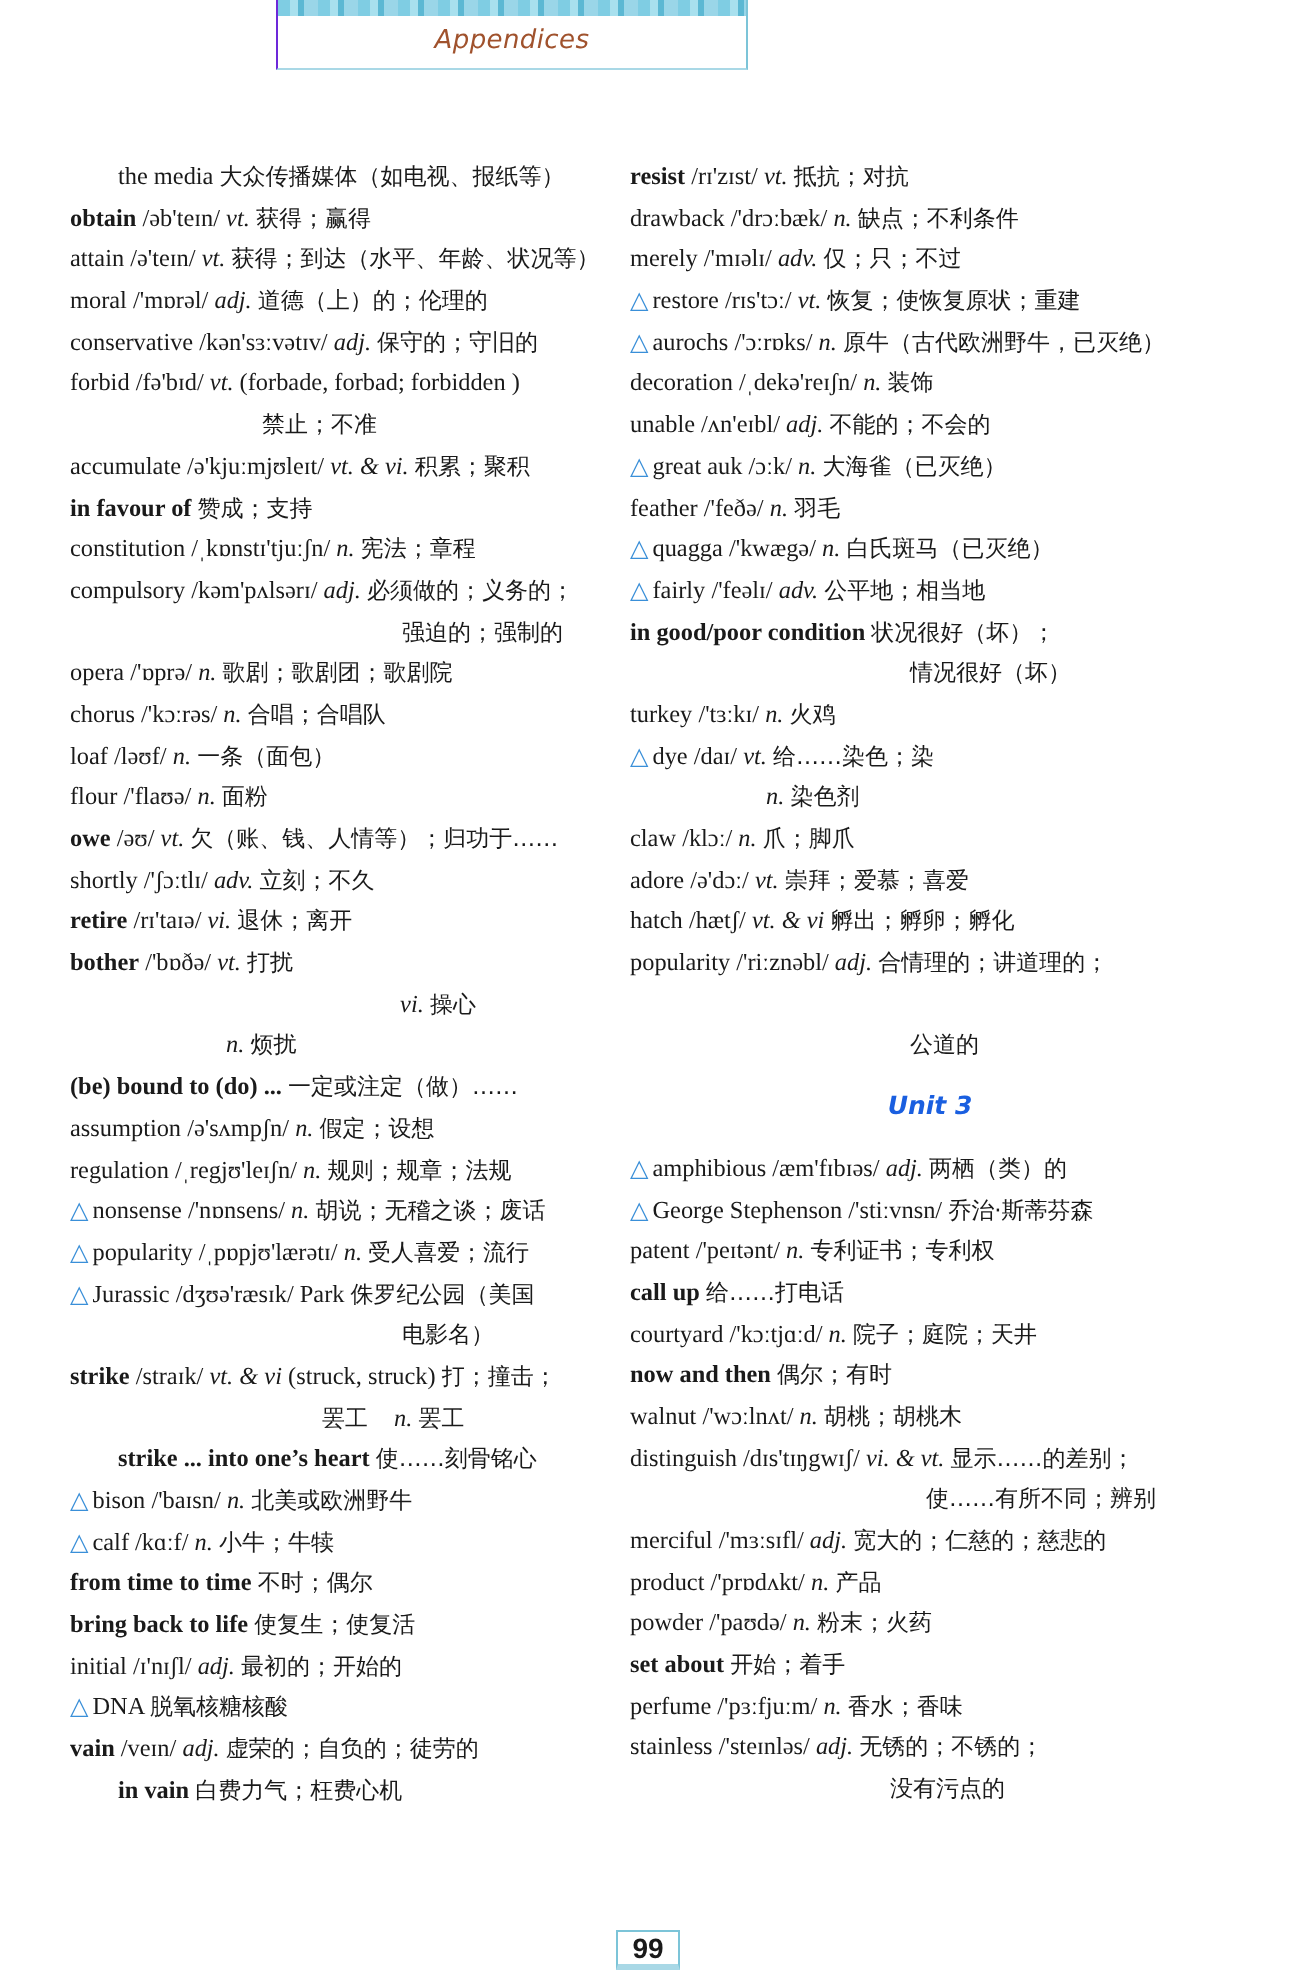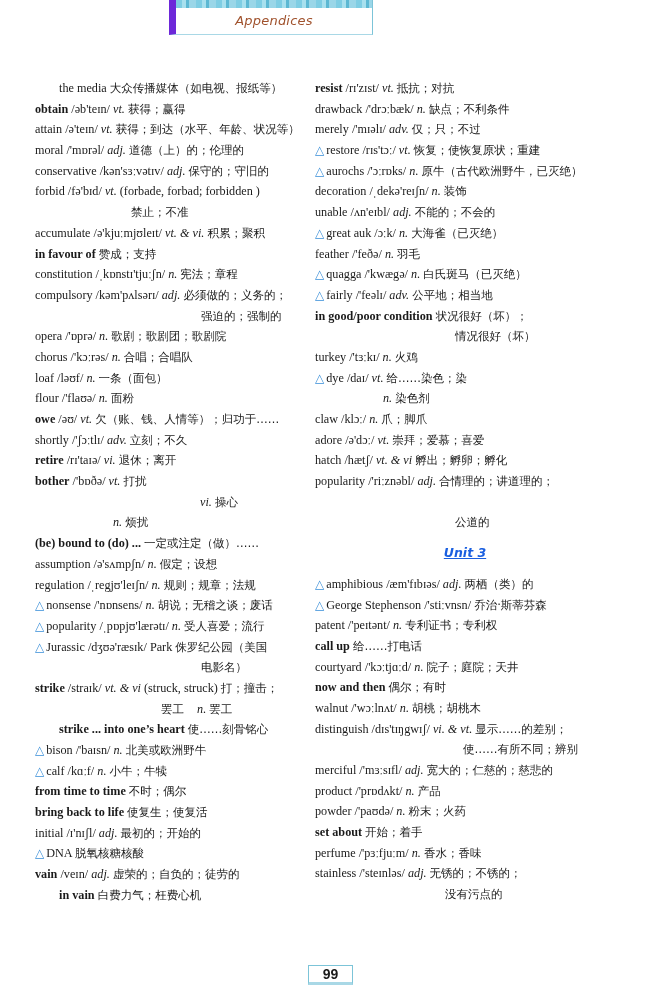--- a/index.html
+++ b/index.html
@@ -1,22 +1,22 @@
 <!DOCTYPE html>
 <html><head>
 <meta charset="utf-8">
 <style>
   html, body { margin: 0; padding: 0; }
   body {
     width: 650px; height: 991px; background: #ffffff; position: relative; overflow: hidden;
     font-family: "Liberation Serif", "DejaVu Serif", serif; color: #1a1a1a;
   }
   .banner {
-    position: absolute; left: 169px; top: 0; width: 204px; height: 35px;
-    border-left: 7px solid #6d28d9; border-right: 1px solid #7cc4d8; border-bottom: 1px solid #a9d8e6;
+    position: absolute; left: 138px; top: 0; width: 236px; height: 35px;
+    border-left: 1px solid #6d28d9; border-right: 1px solid #7cc4d8; border-bottom: 1px solid #a9d8e6;
     box-sizing: border-box; background: #fff;
   }
   .banner-strip {
     height: 8px;
     background: repeating-linear-gradient(90deg, #7fcde3 0 6px, #a8e0ee 6px 10px, #5cb8d3 10px 13px, #9ad6e8 13px 20px);
   }
   .banner-title {
     text-align: center; font-style: italic; font-size: 13px; color: #a0522d;
     font-family: "DejaVu Sans", sans-serif; line-height: 26px; letter-spacing: 0.2px;
   }
@@ -26,24 +26,24 @@
   .line { height: 20.7px; line-height: 20.7px; white-space: nowrap; }
   .hw { }
   .hw.bold { font-weight: bold; }
   .ph { }
   .pos { font-style: italic; }
   .cn { font-family: "DejaVu Sans", sans-serif; font-size: 11.5px; }
   .tri { color: #3a8fd8; font-family: "DejaVu Sans", sans-serif; font-size: 12px; margin-right: 2px; }
   .indent1 { padding-left: 24px; }
   .unit-heading {
     height: 41.4px; line-height: 41.4px; text-align: center; font-weight: bold; font-style: italic;
-    color: #1a5fe0; font-family: "DejaVu Sans", sans-serif; font-size: 12.5px; text-decoration: underline;
+    color: #1a5fe0; font-family: "DejaVu Sans", sans-serif; font-size: 12.5px;
   }
   .page-num {
-    position: absolute; left: 308px; top: 965px; width: 45px; height: 20px;
+    position: absolute; left: 308px; top: 965px; width: 32px; height: 20px;
     border: 1px solid #7cc4d8; border-bottom: 3px solid #a9d8e6; box-sizing: border-box;
     text-align: center; font-family: "Liberation Sans", sans-serif; font-weight: bold; font-size: 14px; line-height: 17px;
     background: #fff;
   }
 </style>
 </head>
 <body>
 
 <div class="banner">
   <div class="banner-strip"></div>

